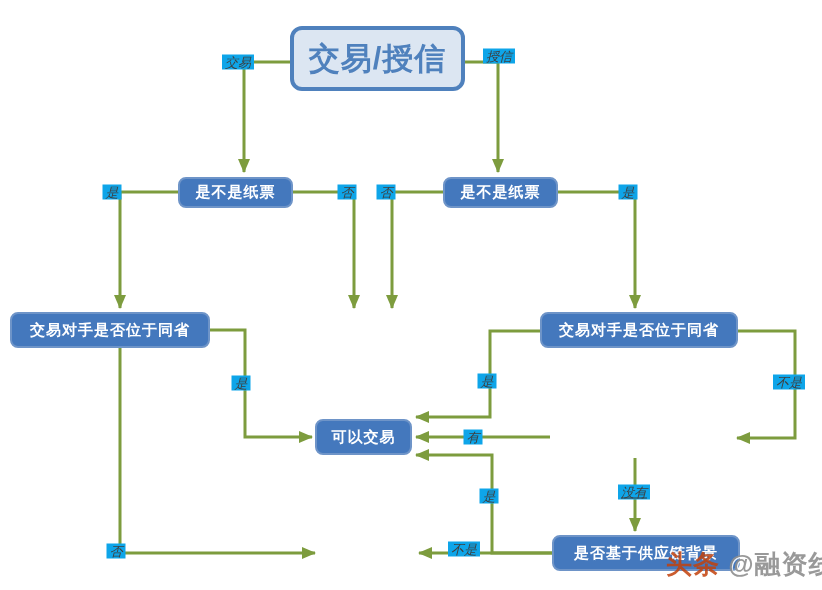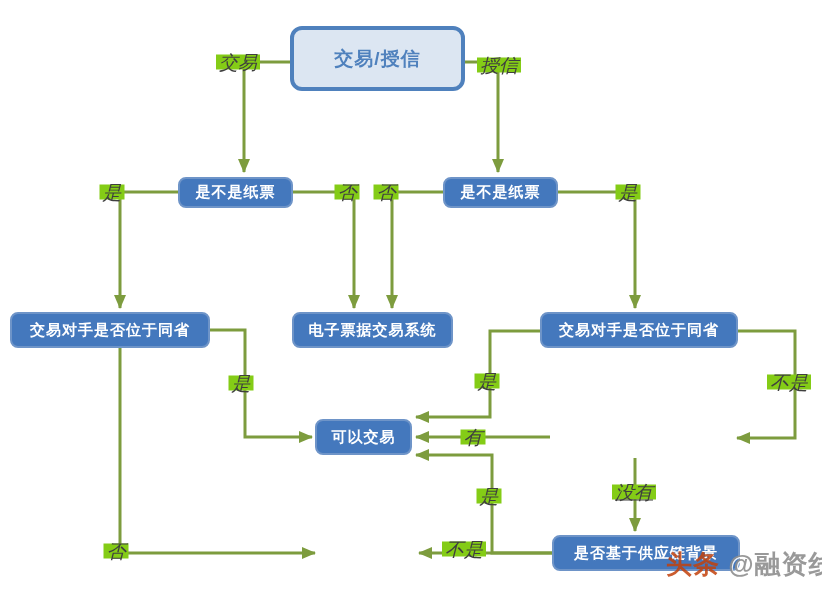--- a/index.html
+++ b/index.html
@@ -25,33 +25,33 @@
     white-space:nowrap;
     letter-spacing:1px;
   }
   .node-main{
     position:absolute;
     background:#dce6f2;
     border:4px solid #4f81bd;
     border-radius:12px;
     color:#4f81bd;
     font-weight:bold;
-    font-size:19px;
+    font-size:31px;
     display:flex;align-items:center;justify-content:center;
     box-sizing:border-box;
     white-space:nowrap;
     letter-spacing:1px;
   }
   .edge-label{
     position:absolute;
     transform:translate(-50%,-50%);
-    background:#84cc16;
+    background:#0ea5e9;
     color:#3f3f3f;
     font-style:italic;
-    font-size:19px;
+    font-size:13px;
     line-height:15px;
     padding:0 3px;
     white-space:nowrap;
   }
   #watermark{
     position:absolute;
     left:666px;top:547px;
     font-size:26px;
     font-weight:bold;
     white-space:nowrap;
@@ -88,32 +88,31 @@
   </svg>
 
   <div class="node-main" style="left:290px;top:26px;width:175px;height:65px;">交易/授信</div>
 
   <div class="node" style="left:178px;top:177px;width:115px;height:31px;">是不是纸票</div>
 
   <div class="node" style="left:443px;top:177px;width:115px;height:31px;">是不是纸票</div>
 
   <div class="node" style="left:10px;top:312px;width:200px;height:36px;">交易对手是否位于同省</div>
 
-  <div class="node" style="left:292px;top:312px;width:161px;height:36px;">电子票据交易系统</div>
 
   <div class="node" style="left:540px;top:312px;width:198px;height:36px;">交易对手是否位于同省</div>
 
   <div class="node" style="left:315px;top:419px;width:97px;height:36px;">可以交易</div>
 
 
 
   <div class="node" style="left:552px;top:535px;width:188px;height:36px;">是否基于供应链背景</div>
 
   <span class="edge-label" style="left:238px;top:62px;">交易</span>
-  <span class="edge-label" style="left:499px;top:65px;">授信</span>
+  <span class="edge-label" style="left:499px;top:56px;">授信</span>
   <span class="edge-label" style="left:112px;top:192px;">是</span>
   <span class="edge-label" style="left:347px;top:192px;">否</span>
   <span class="edge-label" style="left:386px;top:192px;">否</span>
   <span class="edge-label" style="left:628px;top:192px;">是</span>
   <span class="edge-label" style="left:241px;top:383px;">是</span>
   <span class="edge-label" style="left:116px;top:551px;">否</span>
   <span class="edge-label" style="left:487px;top:381px;">是</span>
   <span class="edge-label" style="left:789px;top:382px;">不是</span>
   <span class="edge-label" style="left:473px;top:437px;">有</span>
   <span class="edge-label" style="left:634px;top:492px;text-decoration:underline;">没有</span>

